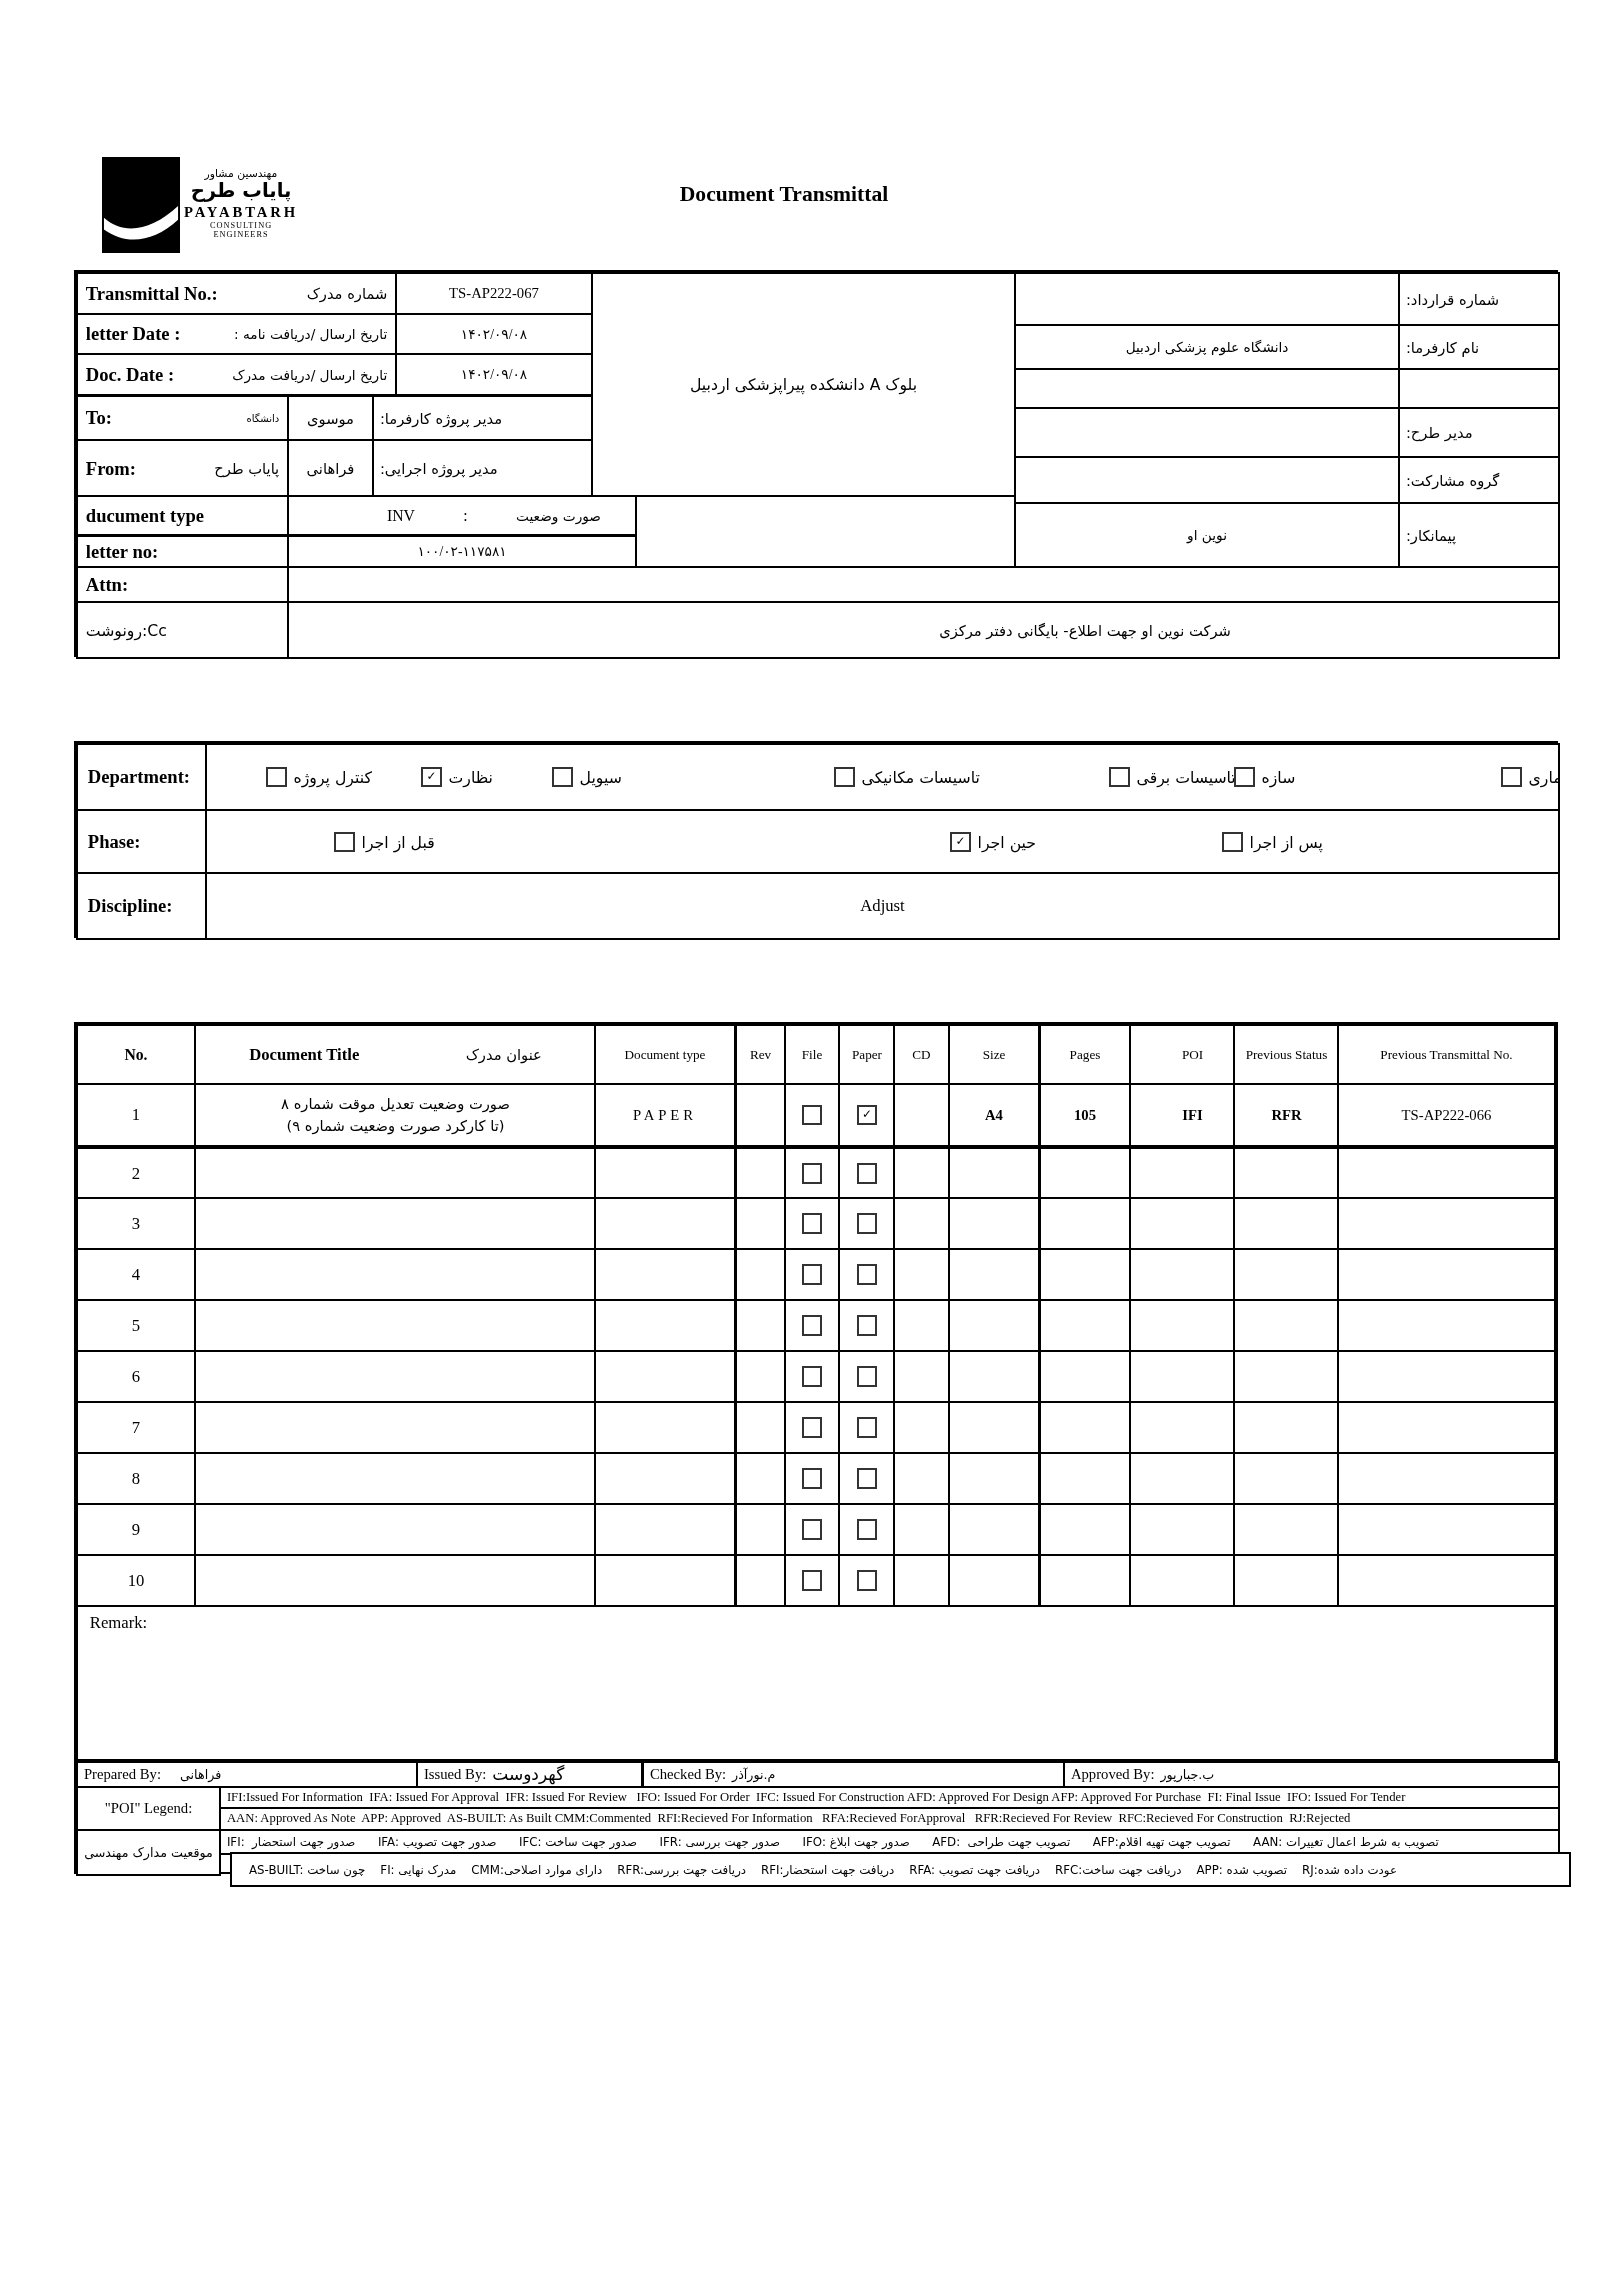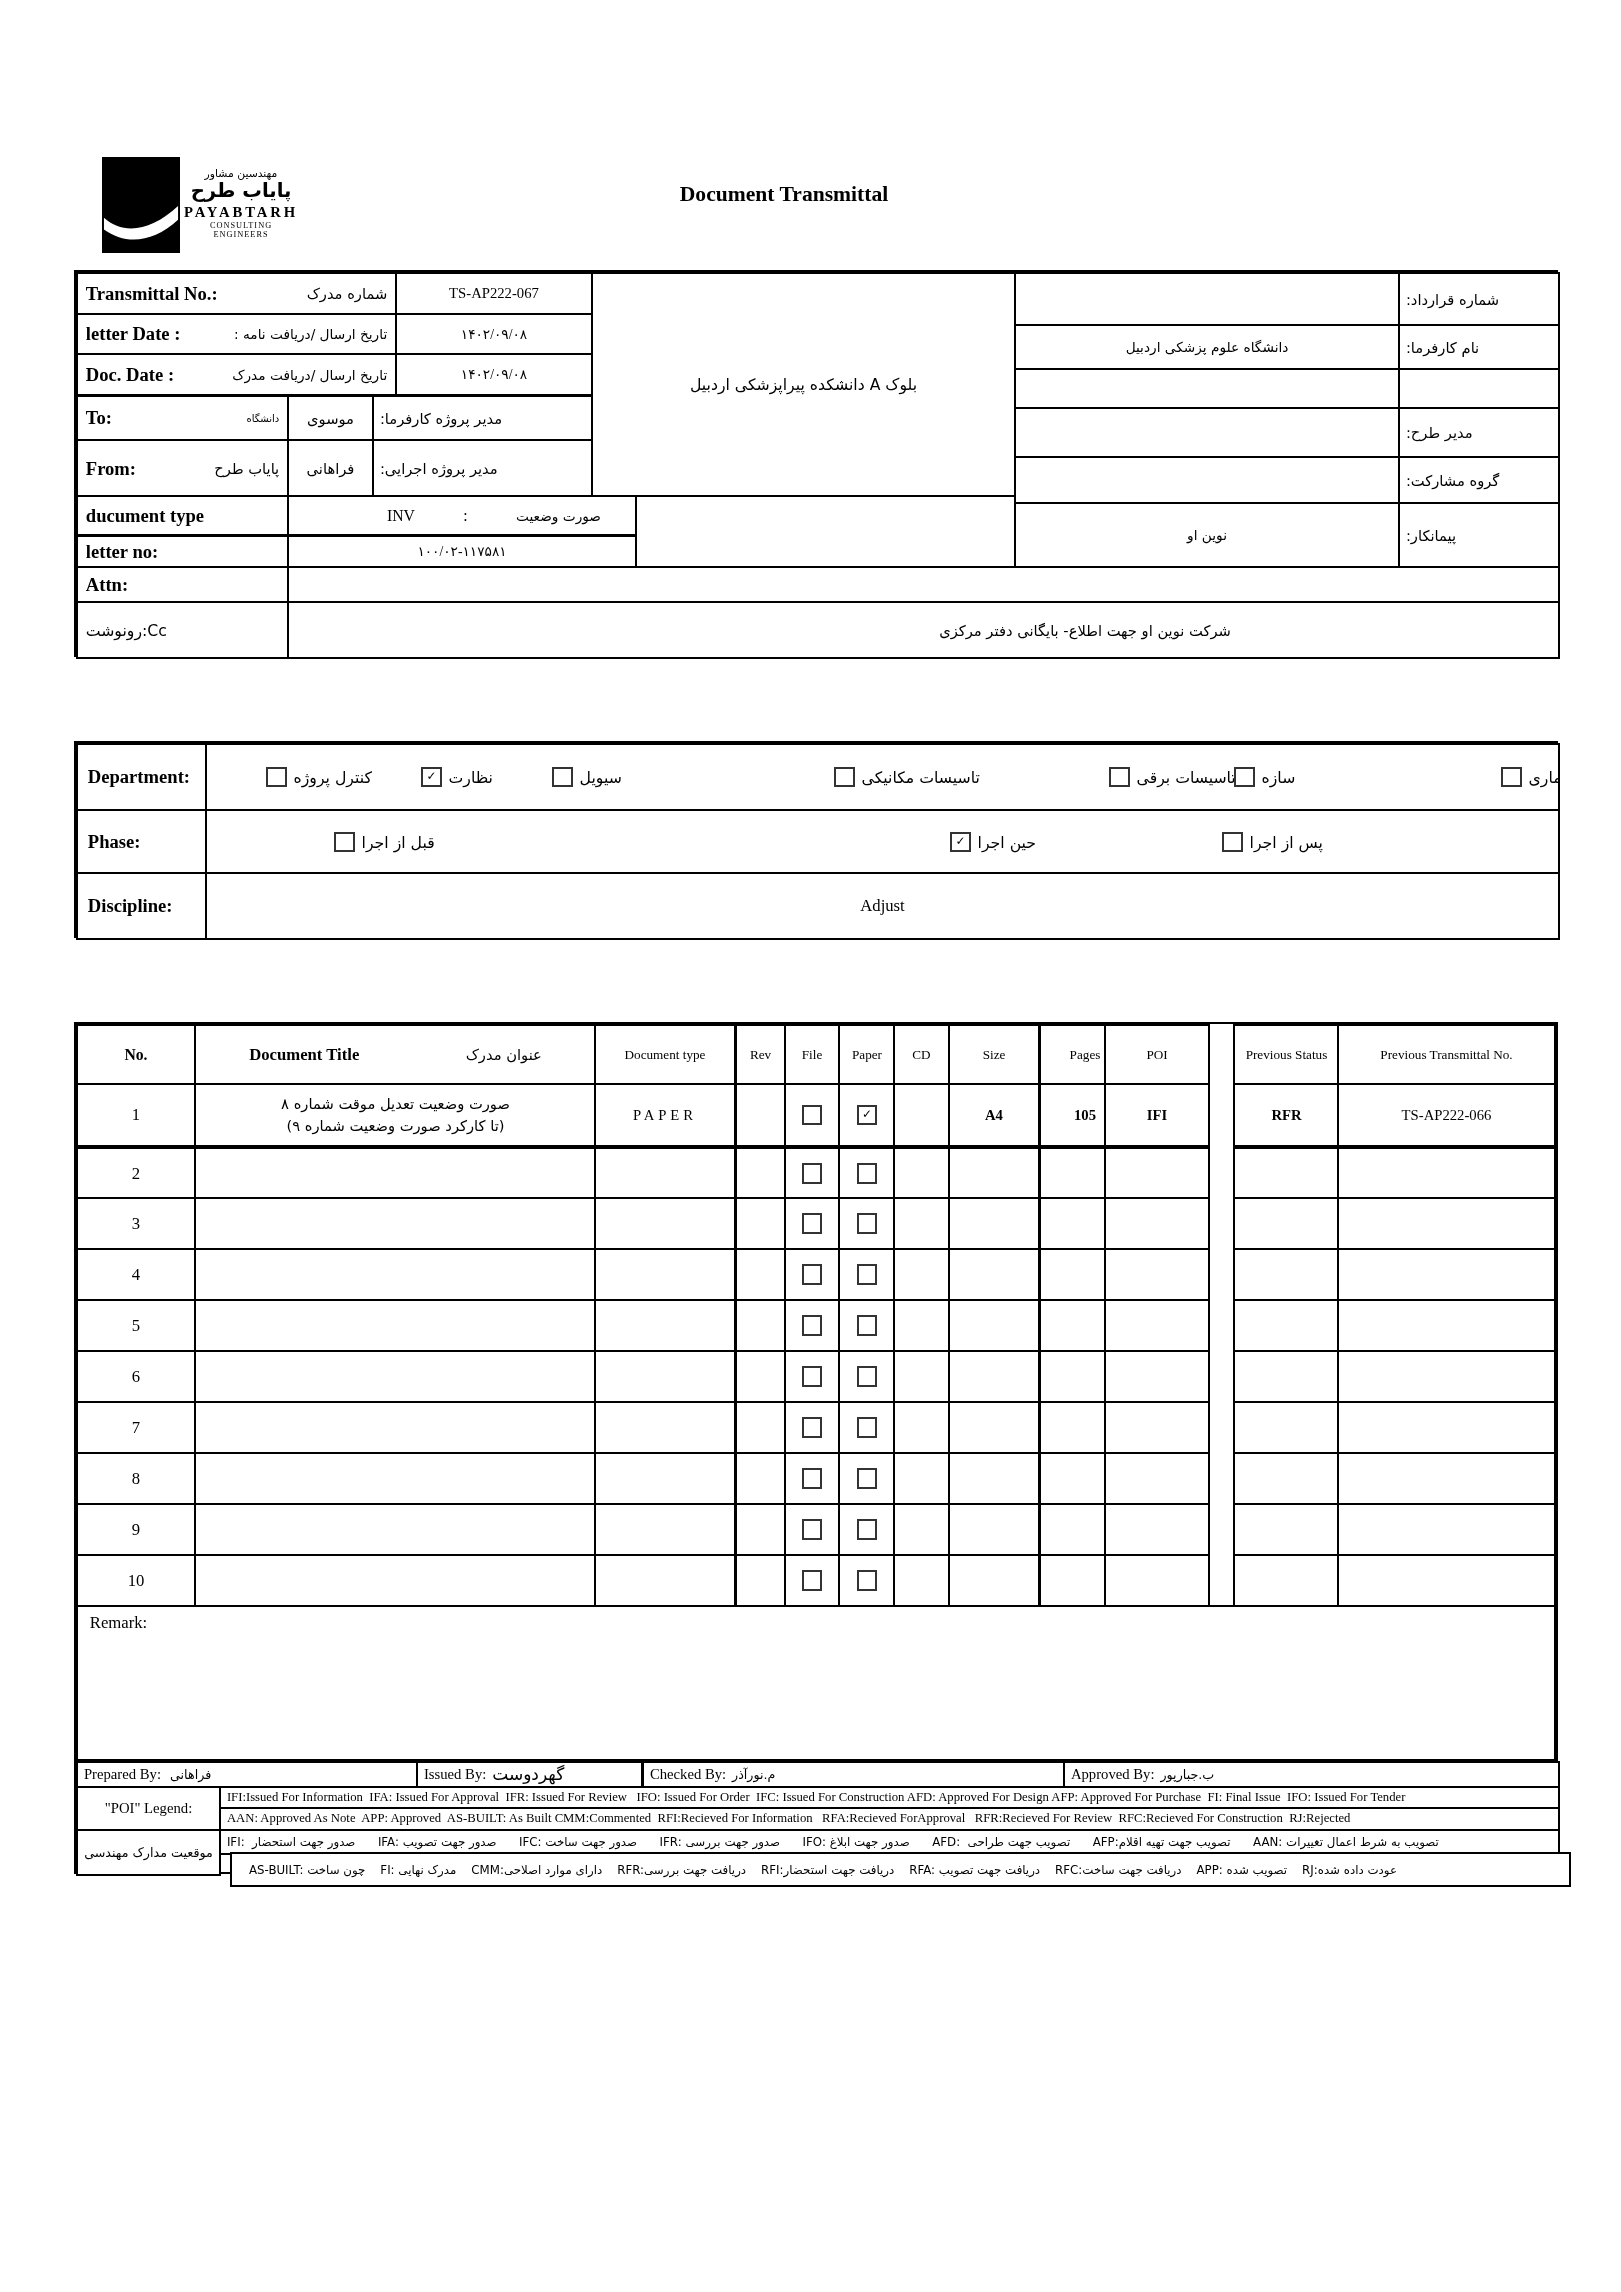--- a/index.html
+++ b/index.html
@@ -21,21 +21,21 @@
   .opt{position:absolute;display:flex;align-items:center;gap:6.9px;height:23.5px;}
   .opt .lbl{font-size:15.7px;}
   .hdr{background:#c3c3c3;}
   .legend-line{white-space:pre;font-size:12.7px;padding:1px 5.9px;align-items:center;}
   .colhead{font-size:13.2px;text-align:center;line-height:1.15;}
   
   .col-no{left:0;width:120px;}  .col-title{left:118px;width:403px;}
   .col-dtype{left:518px;width:142px;} .col-rev{left:659px;width:51px;}
   .col-file{left:708px;width:56px;}  .col-paper{left:762px;width:58px;}
   .col-cd{left:817px;width:57px;}    .col-size{left:872px;width:92px;}
-  .col-pages{left:963px;width:92px;} .col-poi{left:1028px;width:106px;}
+  .col-pages{left:963px;width:92px;} .col-poi{left:1053px;width:127px;}
   .col-pstat{left:1157px;width:107px;} .col-ptrans{left:1261px;width:219px;}
   .tcell{position:absolute;top:0;height:100%;box-sizing:border-box;border:2px solid #000;
          display:flex;align-items:center;justify-content:center;background:#fff;}
   .trow{position:absolute;left:0;width:1480px;}
 </style>
 </head>
 <body>
 
 <div class="page">
 
@@ -397,21 +397,21 @@
       <div class="tcell col-ptrans"></div>
     </div>
       </div>
 
     <div class="c" style="left:0;top:581px;width:1480px;height:158px;align-items:flex-start;padding:5.9px 11.8px;">
       <span style="font-size:16.7px;">Remark:</span>
     </div>
   </div>
 
   <div class="blk" style="left:74px;top:1759px;width:1484px;height:115px;border-width:2px;">
-    <div class="c" style="left:0;top:0;width:342px;height:26.5px;padding:0 5.9px;gap:9px;font-size:14.7px;">
+    <div class="c" style="left:0;top:0;width:342px;height:26.5px;padding:0 5.9px;gap:19px;font-size:14.7px;">
       <span>Prepared By:</span>
       <span class="fa" style="font-size:12.7px;">فراهانی</span>
     </div>
     <div class="c" style="left:340px;top:0;width:227px;height:26.5px;padding:0 5.9px;gap:5.9px;font-size:14.7px;">
       <span>Issued By:</span>
       <span class="fa" style="font-size:17px;">گهردوست</span>
     </div>
     <div class="c" style="left:566px;top:0;width:423px;height:26.5px;padding:0 5.9px;gap:5.9px;font-size:14.7px;">
       <span>Checked By:</span>
       <span class="fa" style="font-size:12.7px;">م.نورآذر</span>

